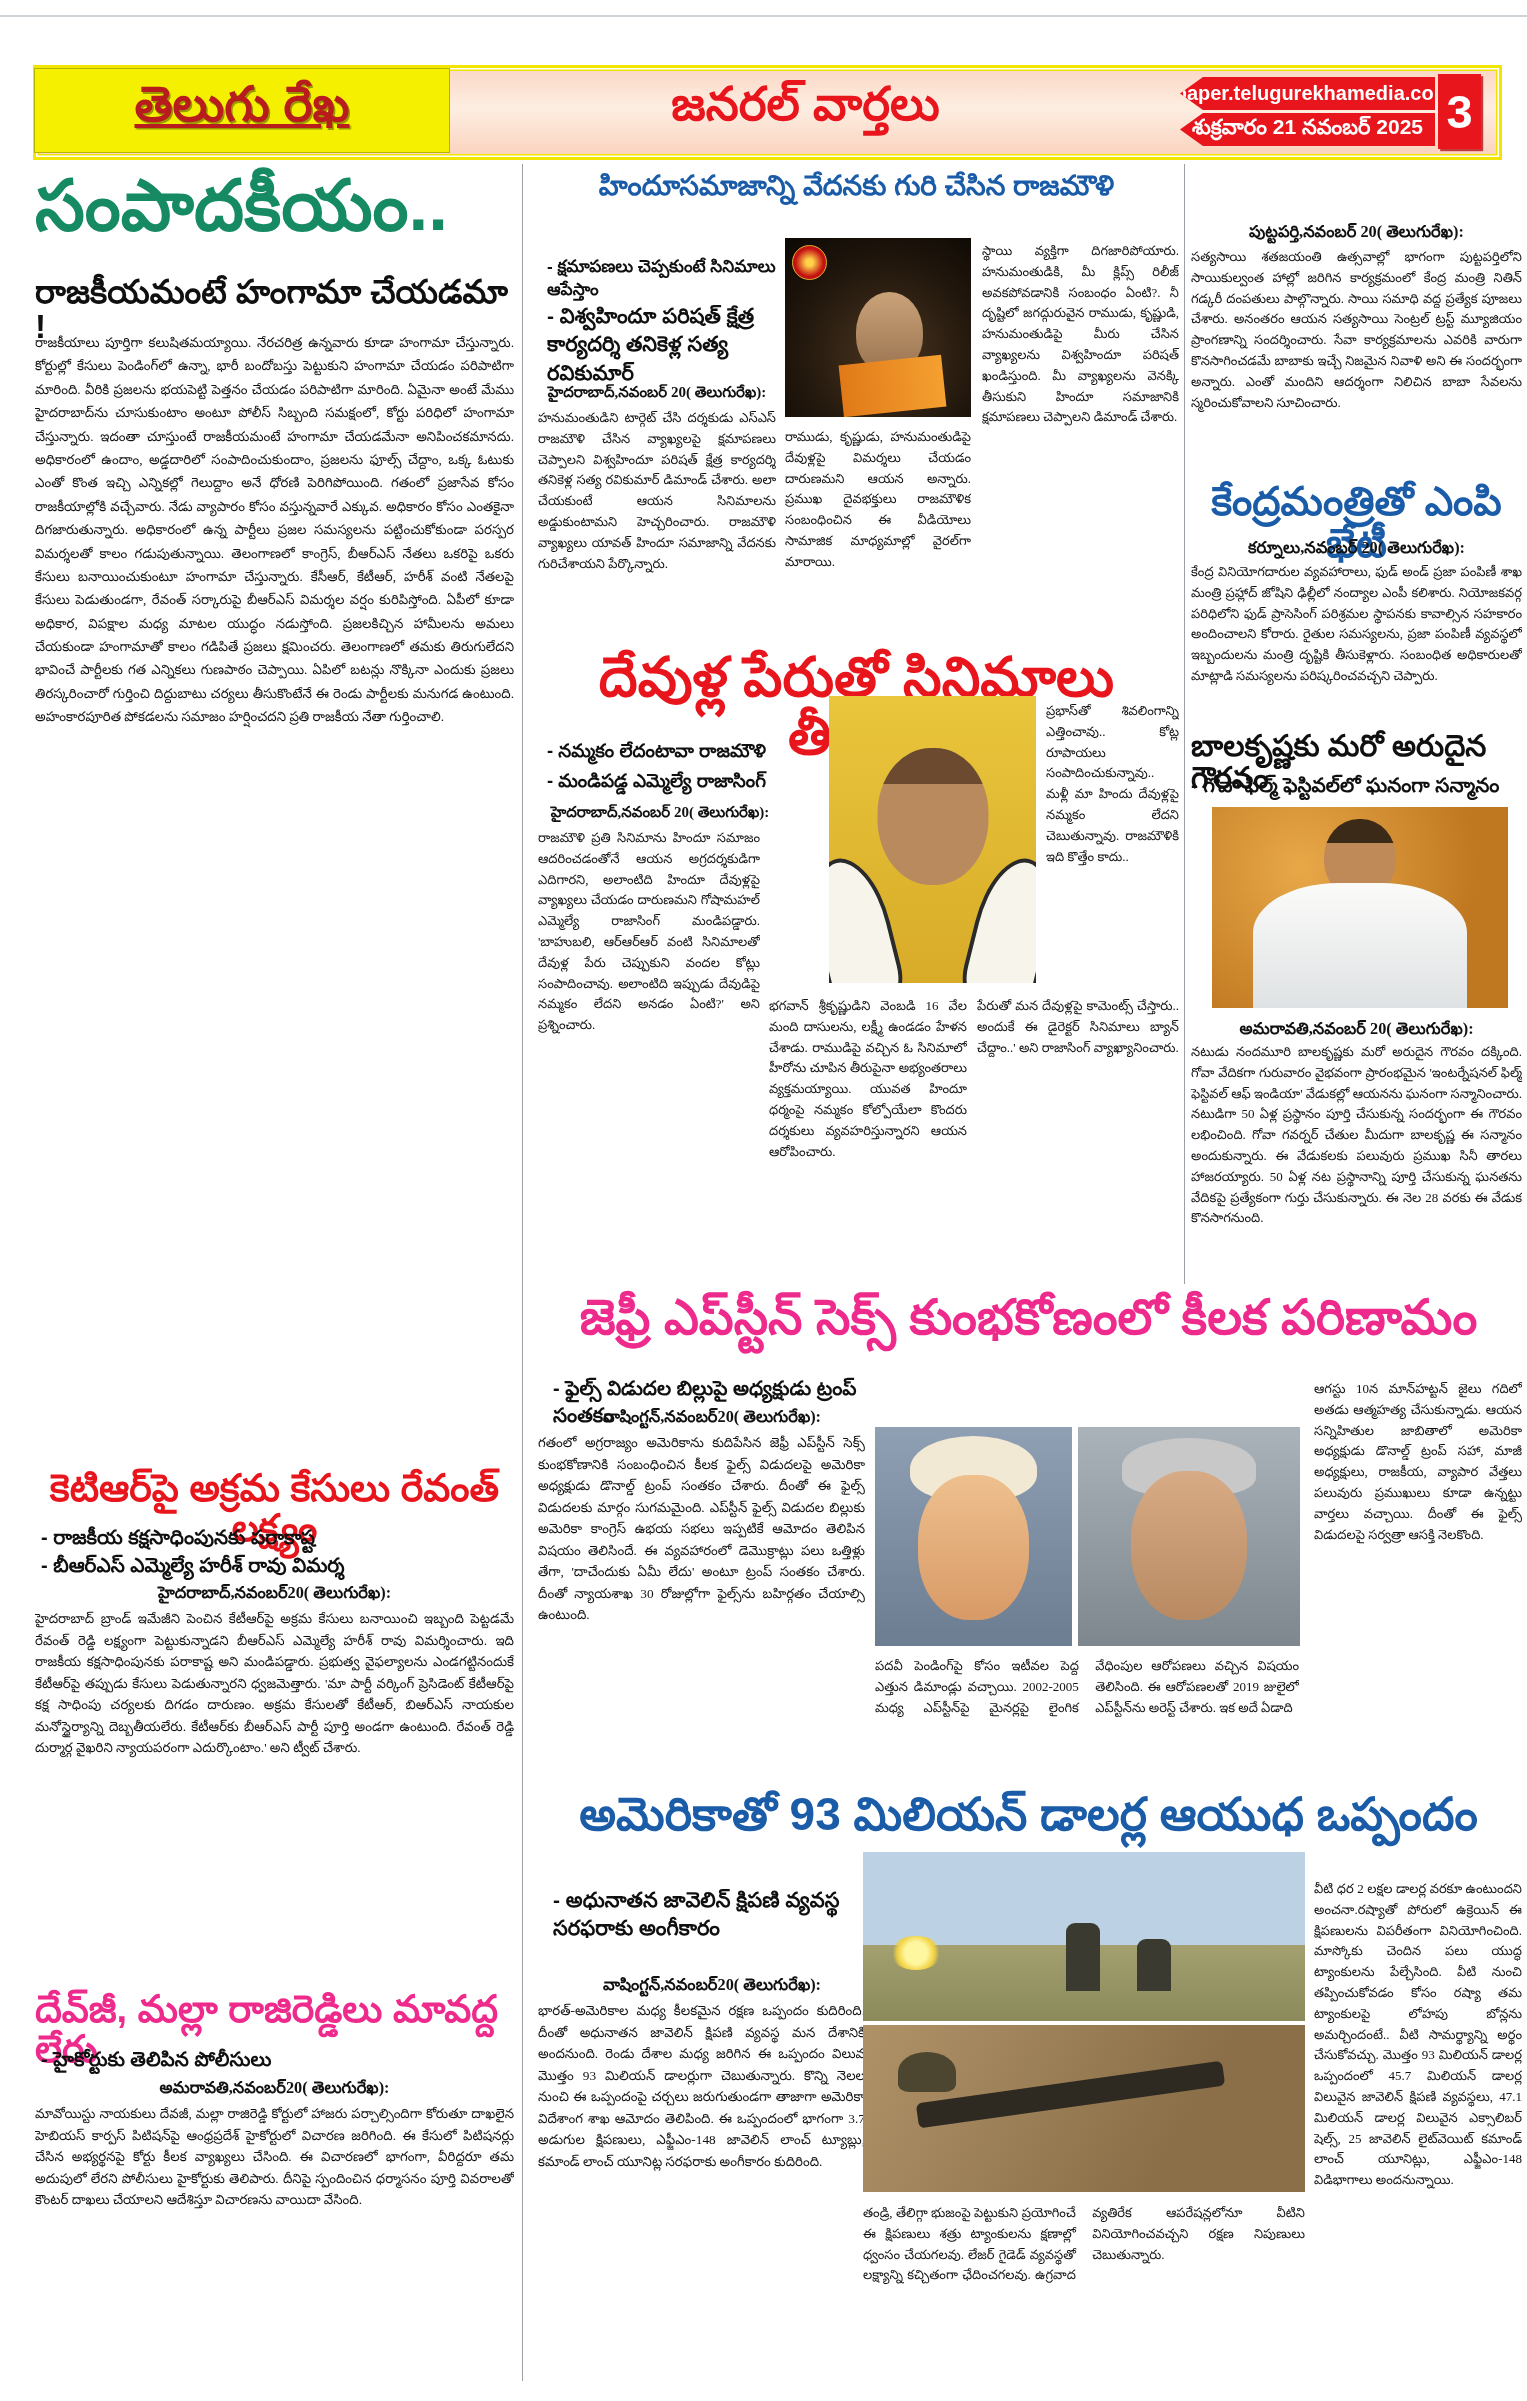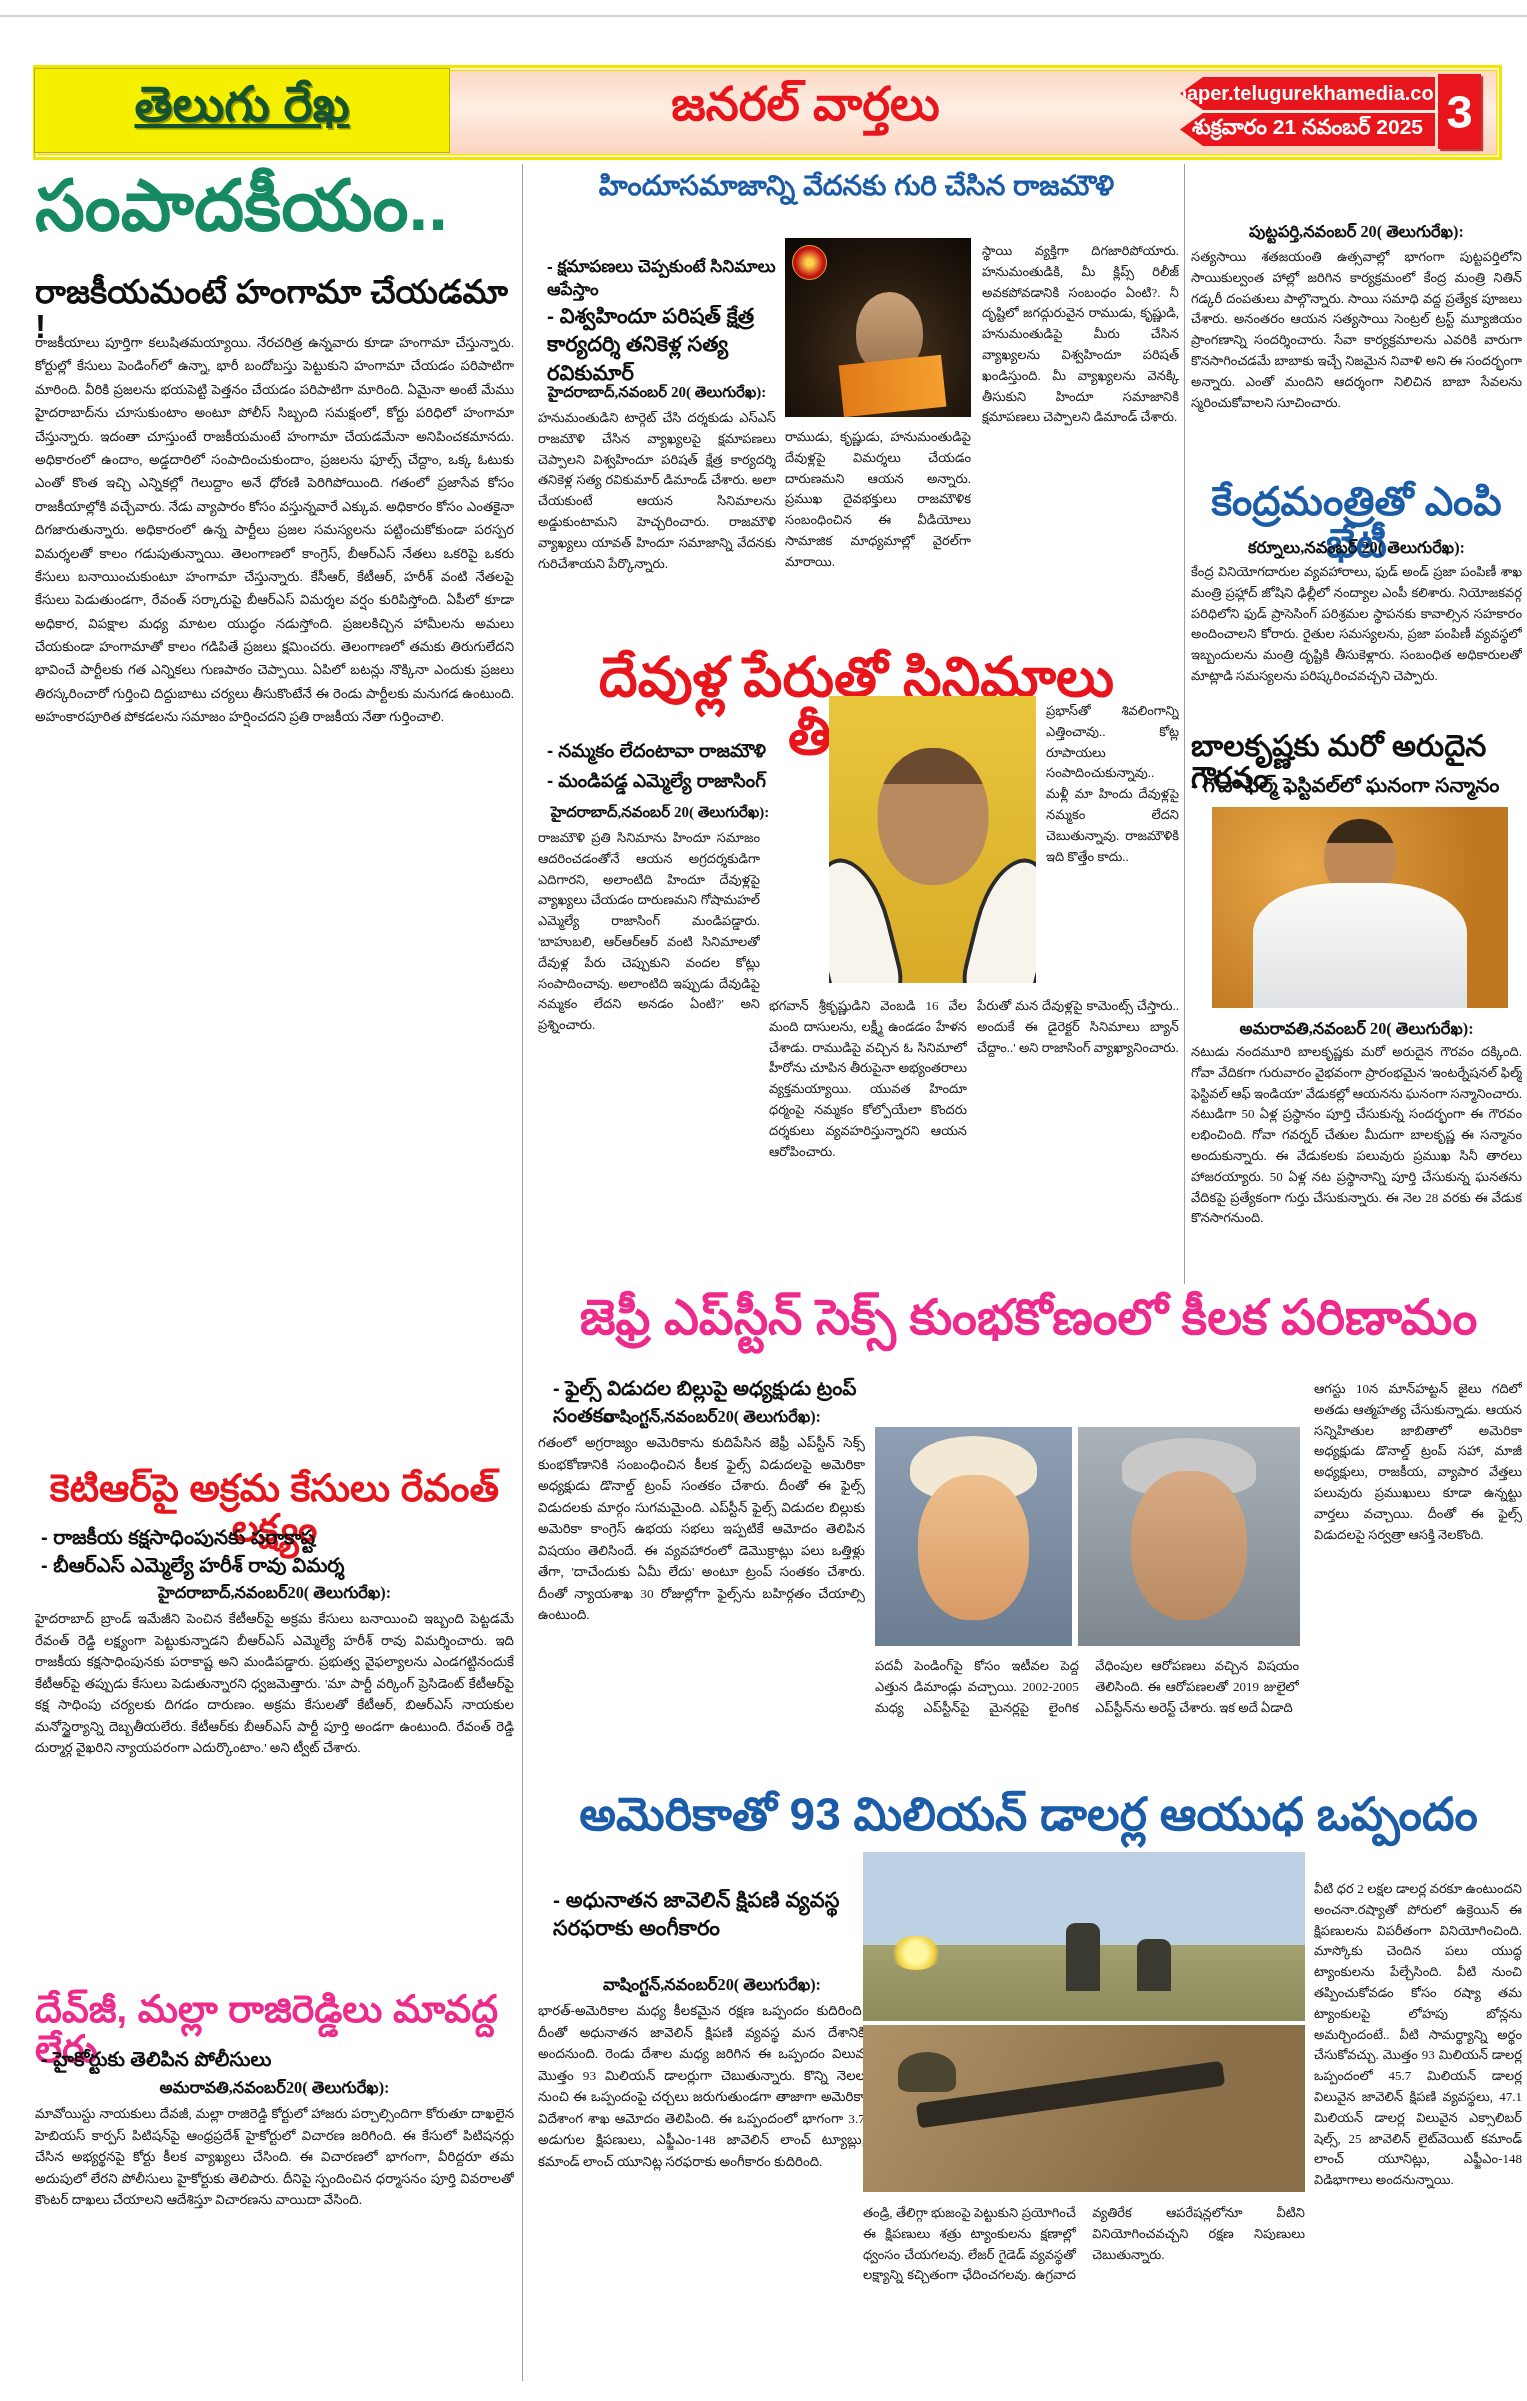--- a/index.html
+++ b/index.html
@@ -6,21 +6,21 @@
   .page{position:relative;width:1528px;height:2401px;background:#ffffff;margin:0 auto;
         font-family:"Liberation Serif",serif;color:#111;overflow:hidden;}
   .page::before{content:"";position:absolute;left:0;top:15px;width:100%;height:1.5px;background:#cfd4d8;}
   .abs{position:absolute;}
   
   .masthead{position:absolute;left:33px;top:65px;width:1463px;height:89px;
             background:linear-gradient(180deg,#fbd7c4,#fdeee2 45%,#fbd2bd);
             border:3px solid #f2e500;box-shadow:inset 0 0 0 1.5px #ffffff, inset 0 0 0 3px #f2e500;}
   .logo-box{position:absolute;left:34px;top:68px;width:414px;height:83px;background:#f4f000;
             border:1.5px solid #b9b400;display:flex;align-items:center;justify-content:center;}
-  .logo-text{font-family:"Liberation Sans",sans-serif;font-weight:bold;font-size:49px;color:#14532d;
+  .logo-text{font-family:"Liberation Sans",sans-serif;font-weight:bold;font-size:49px;color:#b91c1c;
              text-decoration:underline;text-shadow:1.5px 1.5px 0 #9a9a00;}
   .section-title{position:absolute;left:473px;top:71px;width:665px;height:77px;display:flex;align-items:center;justify-content:center;
                  font-family:"Liberation Sans",sans-serif;font-weight:bold;font-size:47px;color:#e8151c;}
   .ribbon{position:absolute;left:1180px;width:255px;height:33px;background:#e8151c;color:#fff;
           font-family:"Liberation Sans",sans-serif;font-weight:bold;display:flex;align-items:center;justify-content:center;
           clip-path:polygon(0 50%,9% 0,100% 0,100% 100%,9% 100%);}
   .ribbon.site{top:77px;font-size:20px;}
   .ribbon.date{top:113px;font-size:21px;}
   .page-num{position:absolute;left:1438px;top:74px;width:43px;height:75px;background:#e8151c;color:#fff;
             font-family:"Liberation Sans",sans-serif;font-size:47px;font-weight:bold;display:flex;align-items:center;justify-content:center;

